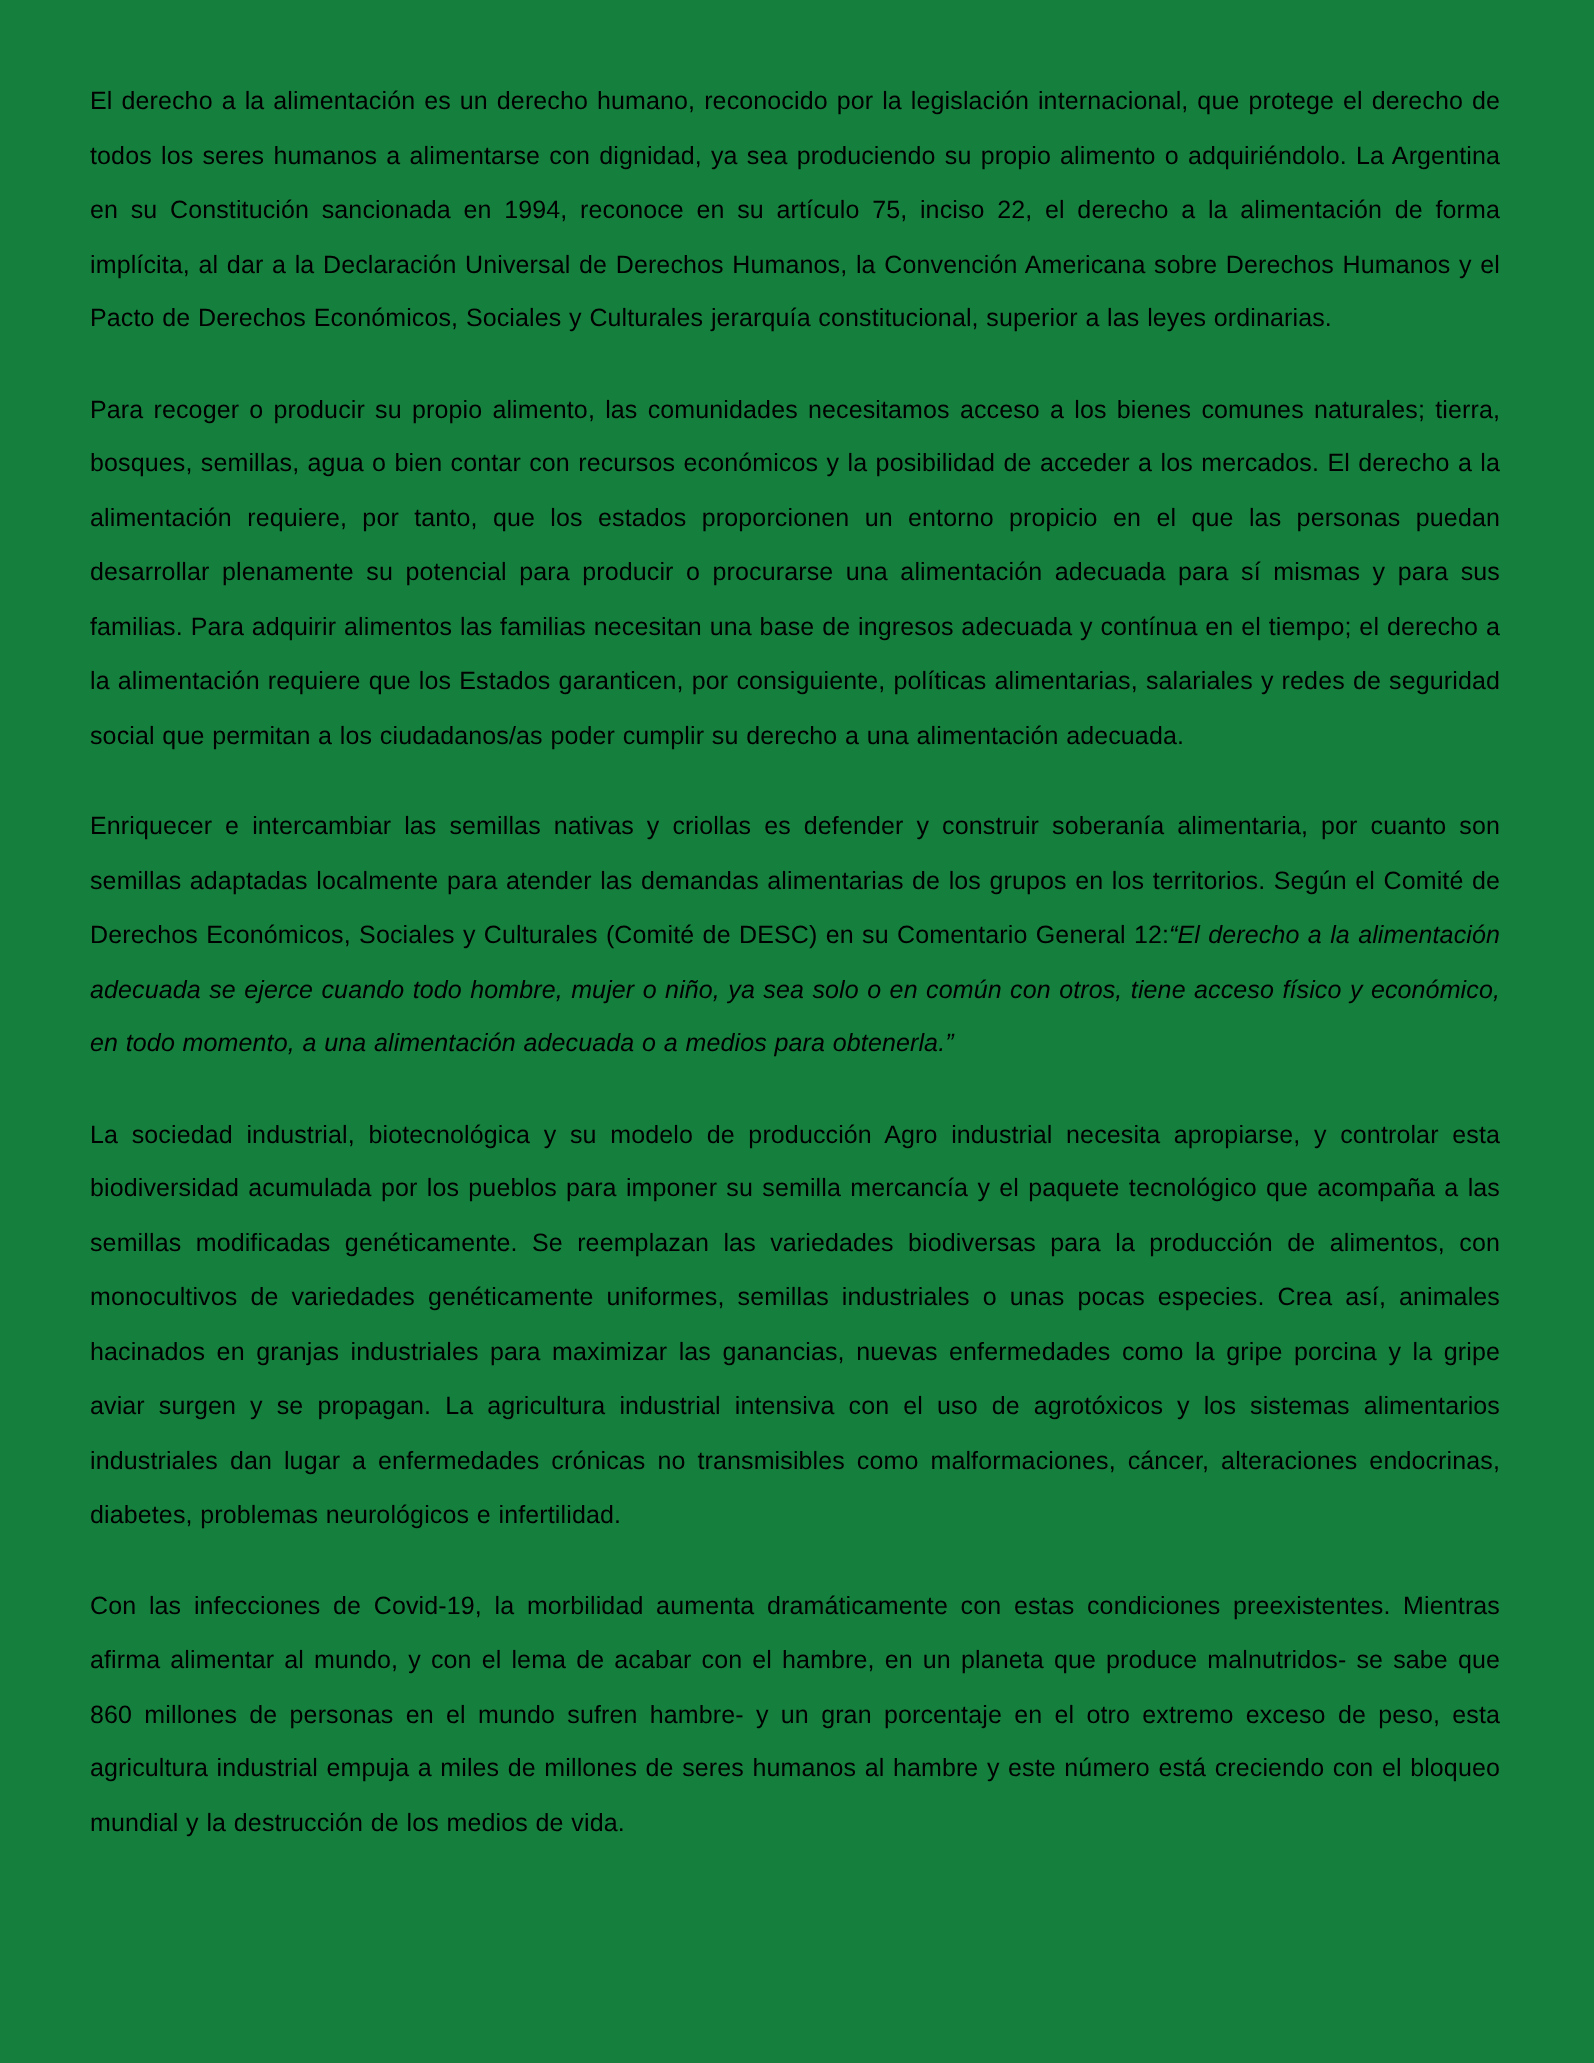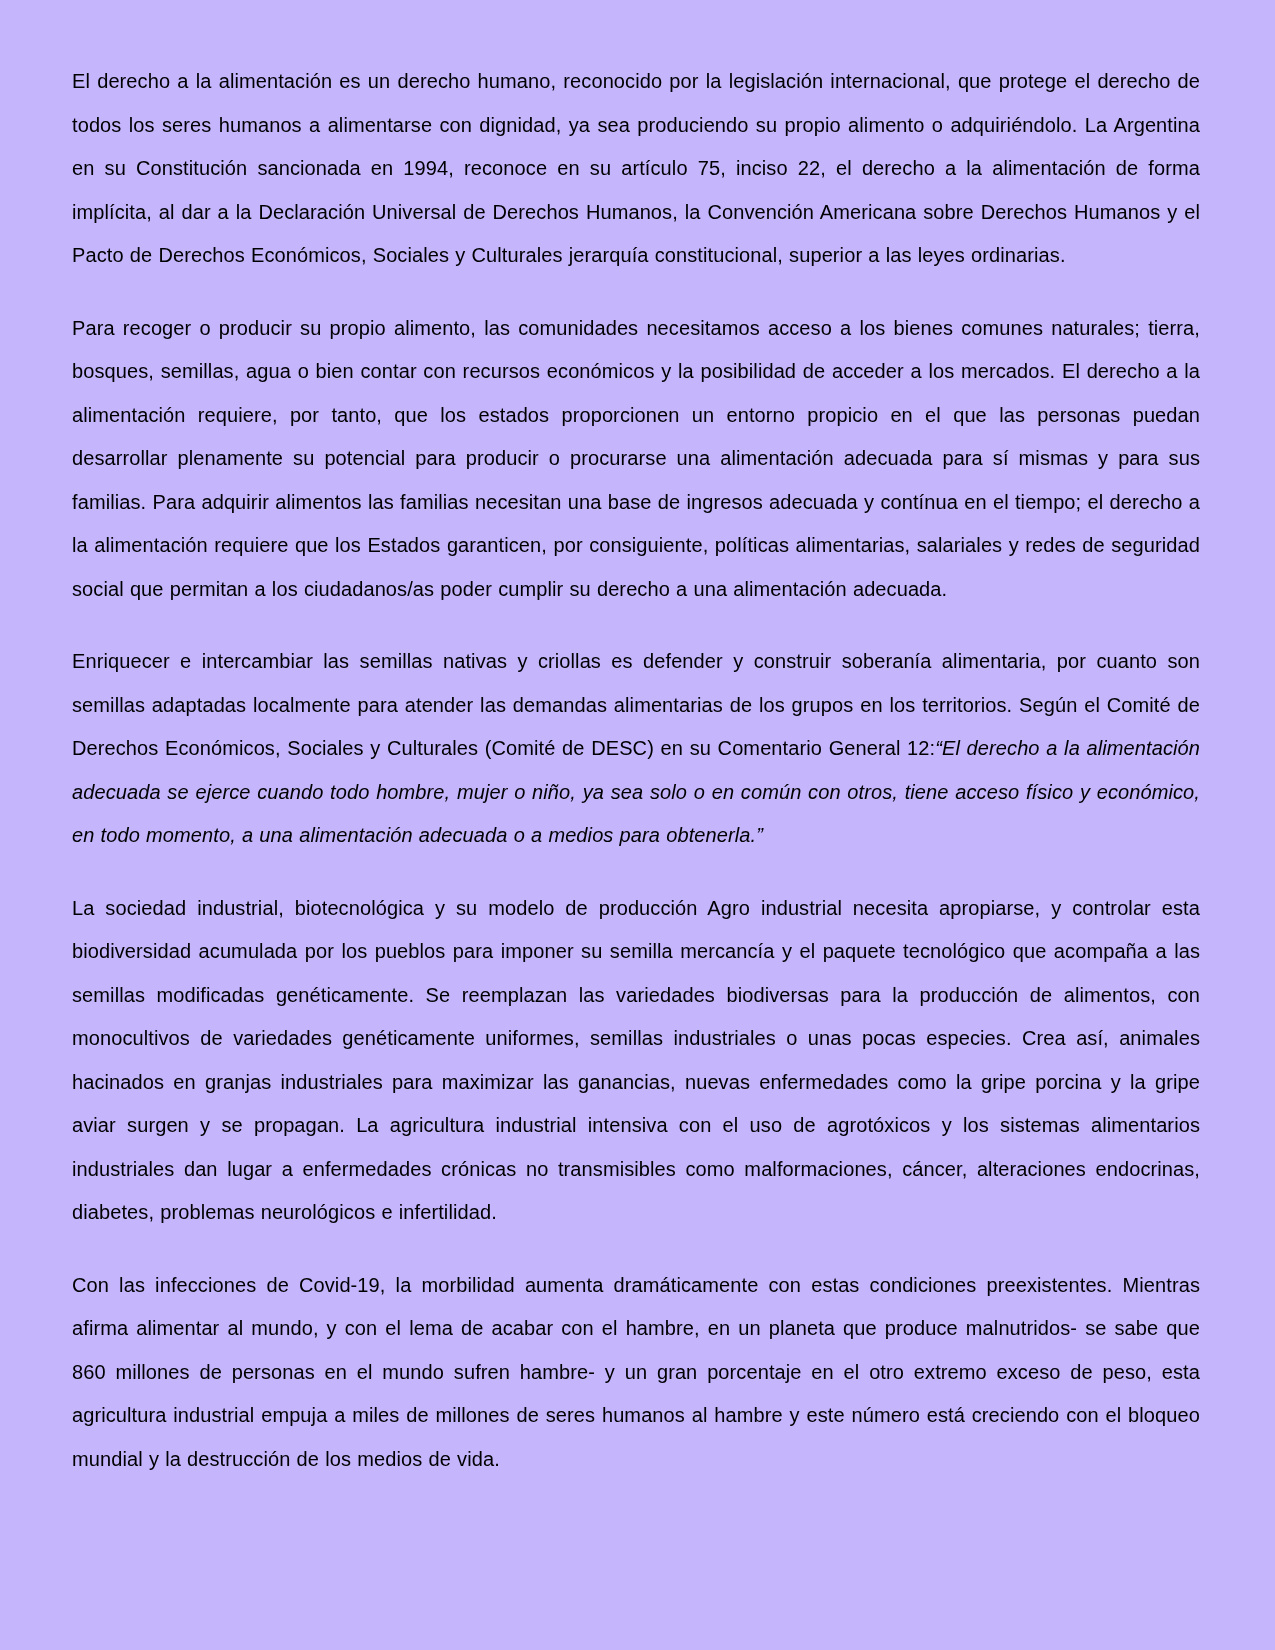--- a/index.html
+++ b/index.html
@@ -13,21 +13,21 @@
     position: relative;
     font-family: "Liberation Sans", "DejaVu Sans", sans-serif;
     color: #000000;
     overflow: hidden;
   }
   .page {
     box-sizing: border-box;
     width: 1275px;
     height: 1650px;
     padding: 60px 75px 0 72px;
-    background: #c4b5fd;
+    background: #15803d;
   }
   .para {
     margin: 0 0 29px 0;
     font-size: 20px;
     line-height: 43.5px;
     text-align: justify;
     text-justify: inter-word;
     letter-spacing: 0.1px;
     word-spacing: 0.5px;
   }

